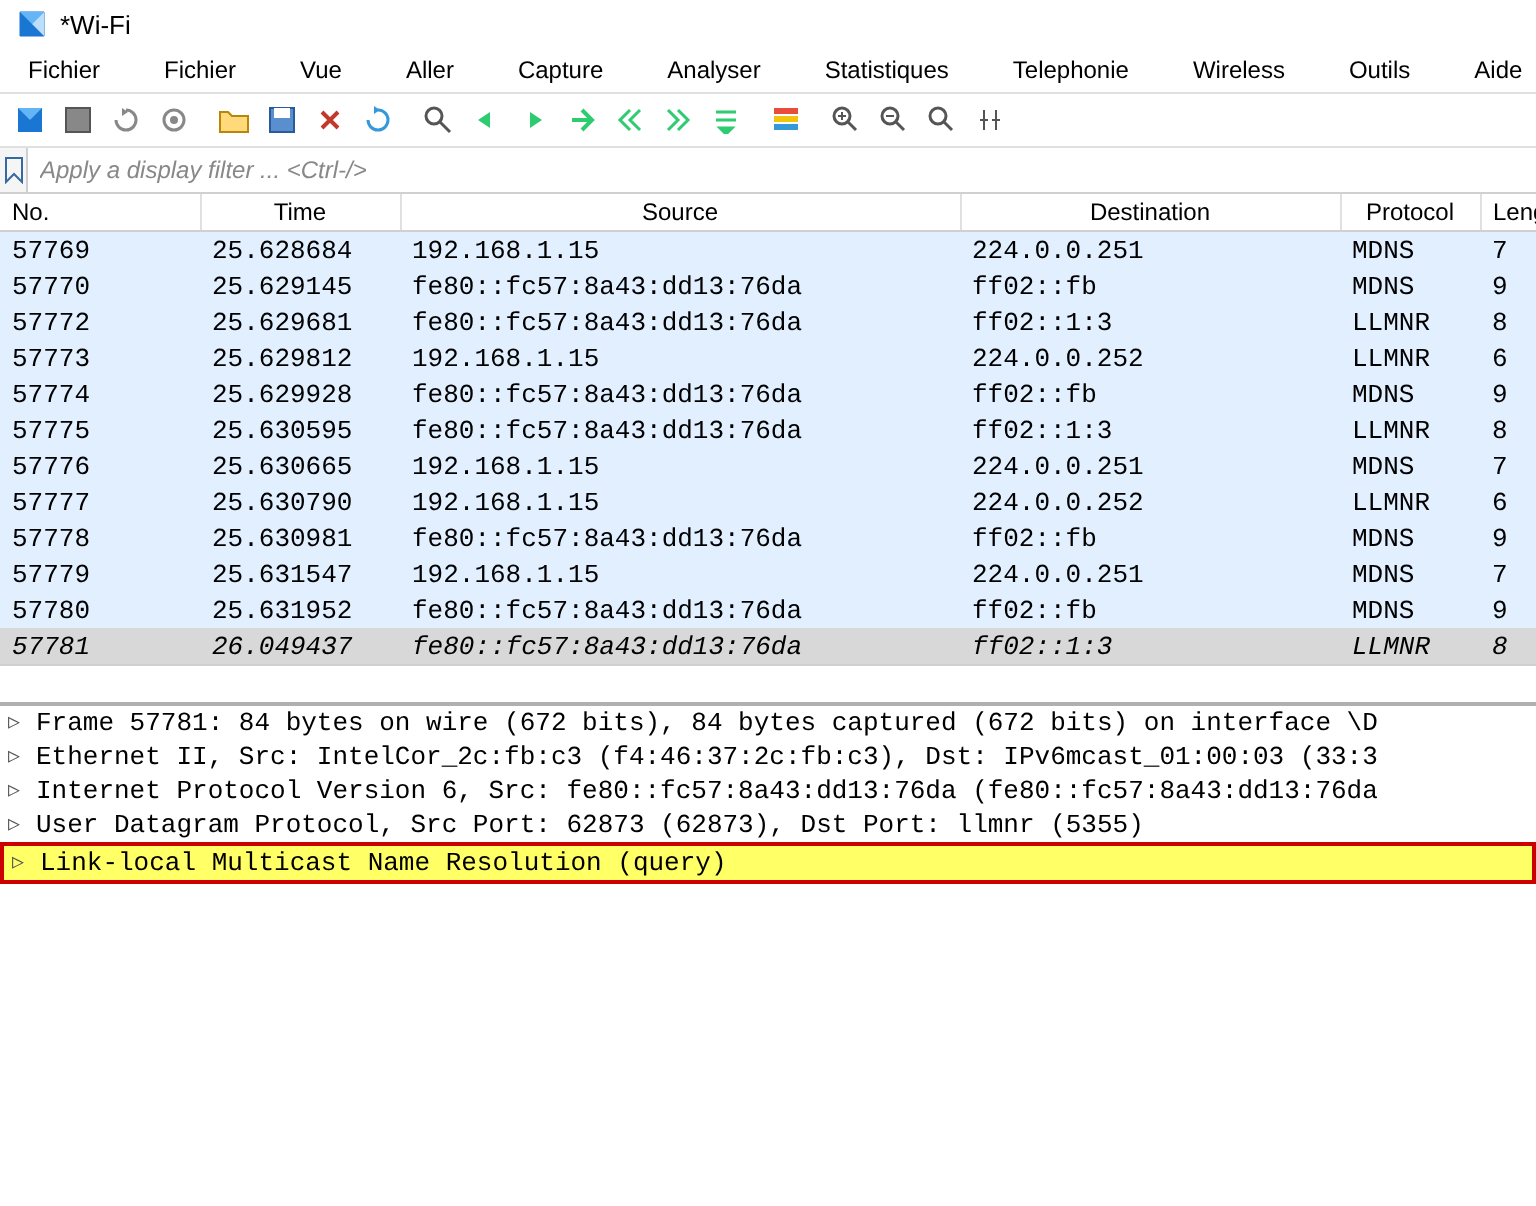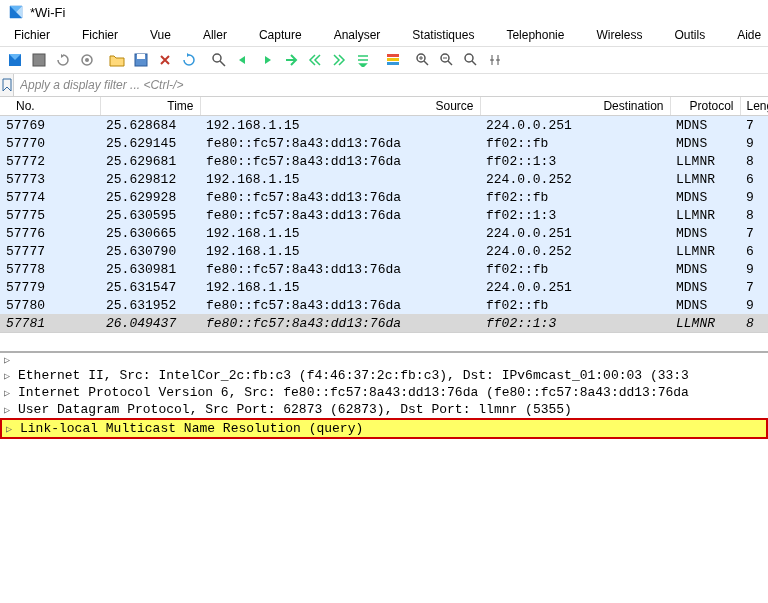--- a/index.html
+++ b/index.html
@@ -11,32 +11,32 @@
   .menubar span { padding: 2px 8px; cursor: default; }
   .toolbar { display: flex; align-items: center; gap: 2px; padding: 2px 4px; border-top: 1px solid #e0e0e0; border-bottom: 1px solid #e0e0e0; }
   .tb-btn { width: 22px; height: 22px; display: inline-flex; align-items: center; justify-content: center; border: 1px solid transparent; }
   .tb-sep { width: 4px; }
   .filter-row { display: flex; align-items: center; border-bottom: 1px solid #d0d0d0; }
   .bookmark-tab { width: 14px; border-right: 1px solid #d0d0d0; background: #f5f5f5; height: 22px; display: flex; align-items: center; justify-content: center; }
   .filter-input { flex: 1; border: none; outline: none; padding: 3px 6px; font-size: 12px; font-style: italic; color: #1d4ed8; height: 22px; }
   .filter-input::placeholder { color: #888; font-style: italic; }
   .packet-list { flex: 0 0 auto; overflow: hidden; }
   table { border-collapse: collapse; width: 100%; table-layout: fixed; font-family: Consolas, "Courier New", monospace; font-size: 13px; }
-  thead th { text-align: right; font-weight: normal; padding: 2px 6px; border-right: 1px solid #e0e0e0; border-bottom: 1px solid #d0d0d0; background: #fff; font-family: "Segoe UI", Tahoma, sans-serif; font-size: 12px; }
+  thead th { text-align: center; font-weight: normal; padding: 2px 6px; border-right: 1px solid #e0e0e0; border-bottom: 1px solid #d0d0d0; background: #fff; font-family: "Segoe UI", Tahoma, sans-serif; font-size: 12px; }
   tbody tr { background: #e2efff; }
   tbody tr.selected { background: #d8d8d8; }
   tbody td { padding: 1.5px 6px; white-space: nowrap; overflow: hidden; }
   tbody tr.lastvis td { border-bottom: 1px solid #d0d0d0; font-style: italic; }
   .col-no { width: 100px; padding-right: 10px;}
   .col-time { width: 100px; }
   .col-src { width: 280px; }
   .col-dst { width: 190px; }
   .col-proto { width: 70px; }
   .col-len { width: 28px; }
-  th.col-no { text-align: left; padding-left: 16px;}
+  th.col-no { text-align: left; padding-left: 6px;}
   .details-pane { border-top: 2px solid #b0b0b0; margin-top: 18px; font-family: Consolas, "Courier New", monospace; font-size: 13px; overflow: hidden; }
   .detail-row { display: flex; align-items: center; gap: 4px; padding: 1px 4px; white-space: nowrap; }
   .expander { width: 10px; color: #555; font-size: 10px; }
   .highlight { background: #ffff66; border: 2px solid #cc0000; }
 </style>
 </head>
 <body>
 
 <div class="titlebar">
   <svg viewBox="0 0 32 32">
@@ -302,20 +302,21 @@
           <td class="col-proto">LLMNR</td>
           <td class="col-len">8</td>
         </tr>
       </tbody>
   </table>
 </div>
 
 <div class="details-pane">
   <div class="detail-row">
       <span class="expander">▷</span>
+      <span>Frame 57781: 84 bytes on wire (672 bits), 84 bytes captured (672 bits) on interface \D</span>
     </div>
   <div class="detail-row">
       <span class="expander">▷</span>
       <span>Ethernet II, Src: IntelCor_2c:fb:c3 (f4:46:37:2c:fb:c3), Dst: IPv6mcast_01:00:03 (33:3</span>
     </div>
   <div class="detail-row">
       <span class="expander">▷</span>
       <span>Internet Protocol Version 6, Src: fe80::fc57:8a43:dd13:76da (fe80::fc57:8a43:dd13:76da</span>
     </div>
   <div class="detail-row">

